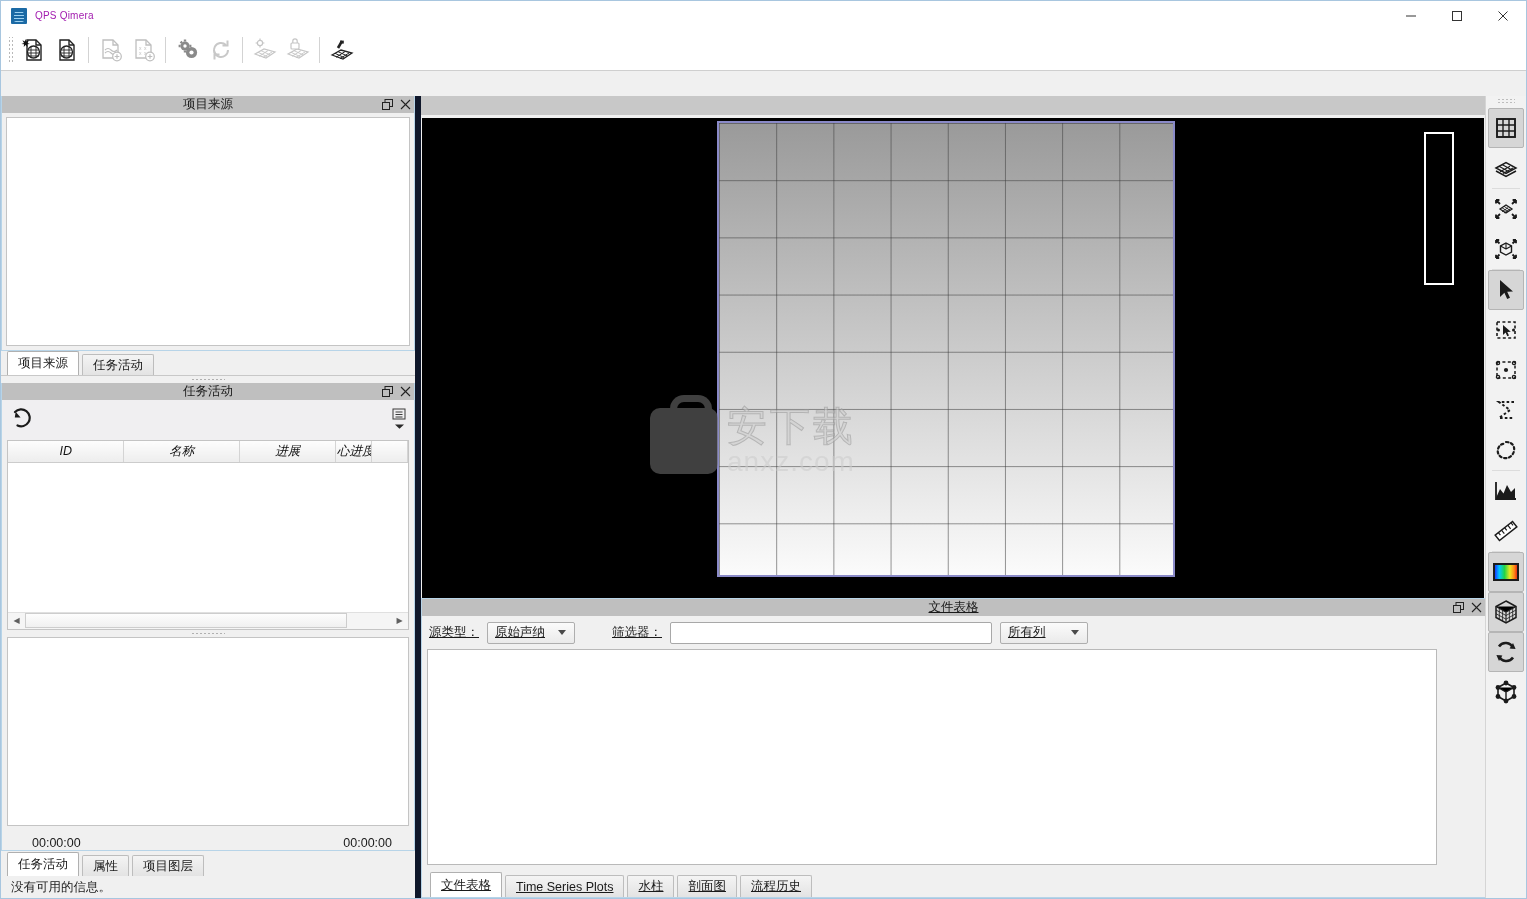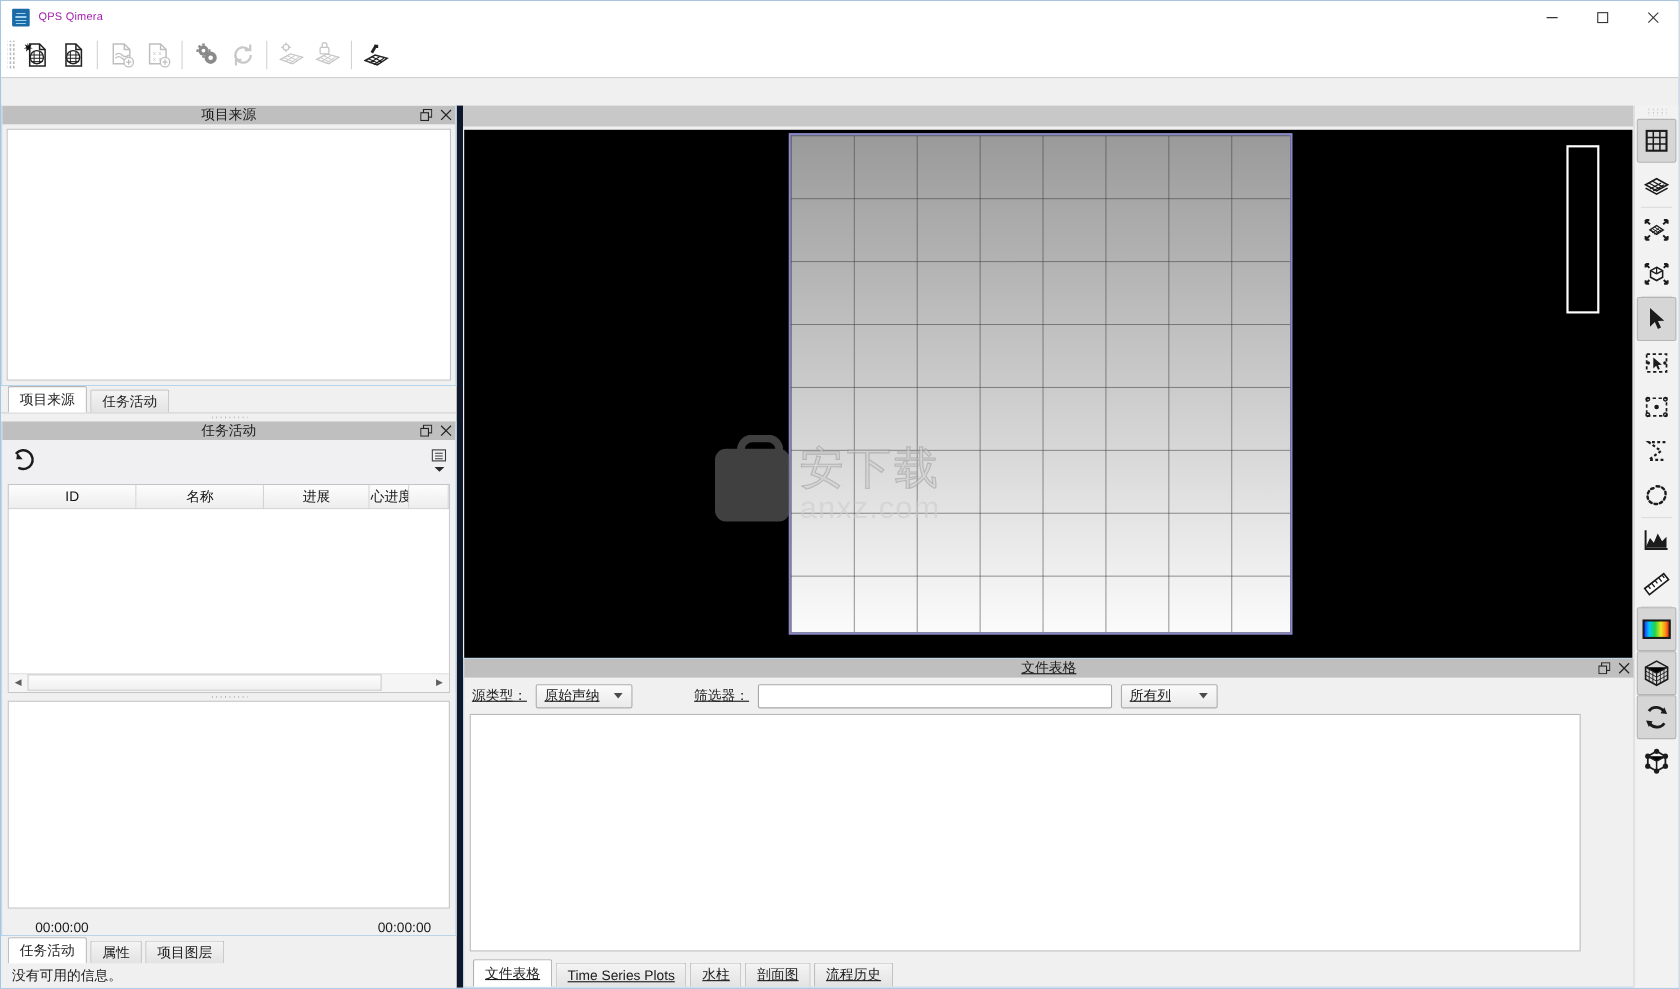--- a/index.html
+++ b/index.html
@@ -220,20 +220,21 @@
   }
 
   
   .tbl-wrap {
     margin: 0 5px;
     border: 1px solid #c4c4c4;
     background: #fff;
     display: flex; flex-direction: column;
     flex: 1;
     min-height: 0;
+    font-style: italic;
   }
   table.grid { border-collapse: collapse; width: 100%; table-layout: fixed; }
   table.grid th {
     height: 21px;
     background: linear-gradient(#fdfdfd,#ededed);
     border-right: 1px solid #d4d4d4;
     border-bottom: 1px solid #cccccc;
     font-weight: normal;
     font-size: 12.5px;
     color: #111;
@@ -793,21 +794,21 @@
             </span>
           </span>
         </div>
 
         <div class="filter-row">
           <span class="lbl">源类型：</span>
           <div class="combo" style="width:88px">
             <span>原始声纳</span>
             <span class="caret"></span>
           </div>
-          <span class="lbl" style="margin-left:48px">筛选器：</span>
+          <span class="lbl" style="margin-left:29px">筛选器：</span>
           <input class="txtinput" type="text" value="" placeholder="" style="">
           <div class="combo" style="width:78px">
             <span>所有列</span>
             <span class="caret"></span>
           </div>
         </div>
 
         <div class="filetable"></div>
 
         <div class="bottom-tabs">

